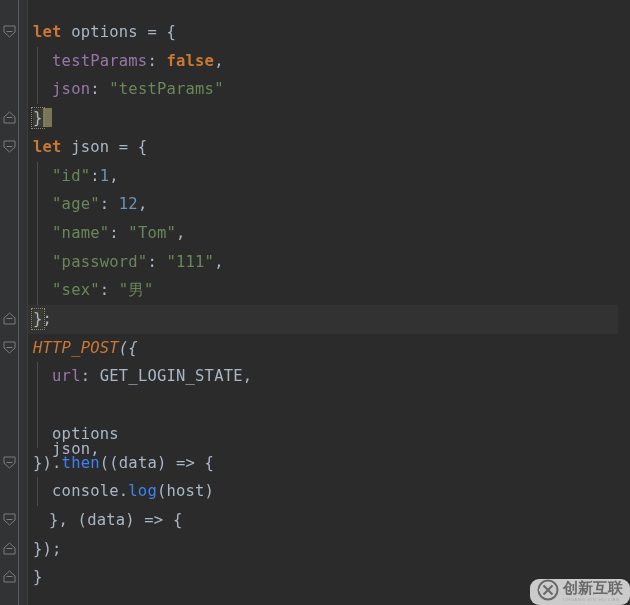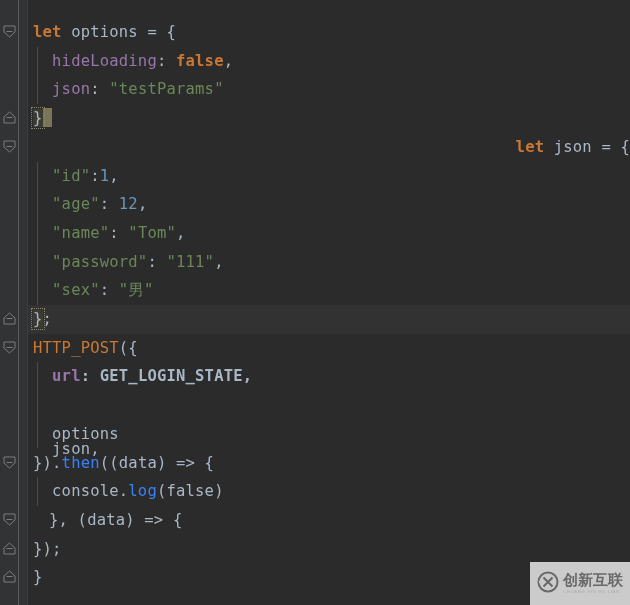--- a/index.html
+++ b/index.html
@@ -47,21 +47,21 @@
     height: 17px;
     margin-left: -8px;
   }
   .fold svg { display: block; }
 
   
   .code-area {
     position: absolute;
     left: 28px;
     top: 0;
-    right: 0;
+    right: 12px;
     height: 602px;
   }
   .line {
     position: absolute;
     left: 0;
     right: 0;
     height: 28.7px;
     line-height: 28.7px;
     font-size: 15.5px;
     letter-spacing: 0.2px;
@@ -109,27 +109,28 @@
     outline-offset: 1px;
     background: #3b3b32;
   }
 
   
   .watermark {
     position: absolute;
     right: 0px;
     bottom: 0px;
     width: 100px;
-    height: 43px;
+    height: 26px;
     background: #d8d8d8;
     display: flex;
     align-items: center;
     justify-content: center;
     gap: 4px;
     opacity: 0.93;
+    border-radius: 9px;
   }
   .wm-logo { flex: 0 0 auto; }
   .wm-text-wrap {
     display: flex;
     flex-direction: column;
     justify-content: center;
     line-height: 1;
   }
   .wm-cn {
     font-family: "DejaVu Sans", "Liberation Sans", sans-serif;
@@ -213,36 +214,36 @@
 
   <div class="code-area">
     <div id="indent-guides">
         <div class="indent-guide" style="left: 9px; top: 46.7px; height: 57.4px;"></div>
         <div class="indent-guide" style="left: 9px; top: 161.5px; height: 143.5px;"></div>
         <div class="indent-guide" style="left: 9px; top: 362.4px; height: 86.1px;"></div>
         <div class="indent-guide" style="left: 9px; top: 477.2px; height: 28.7px;"></div>
       </div>
     <div id="code-lines">
         <div class="line" style="top: 18px;"><span class="txt"><span class="kw">let</span><span class="ident"> options = {</span></span></div>
-        <div class="line" style="top: 46.7px;"><span class="txt"><span class="punc">  </span><span class="prop">hideLoading</span><span class="punc">: </span><span class="bool">false</span><span class="punc">,</span></span></div>
+        <div class="line" style="top: 46.7px;"><span class="txt"><span class="punc">  </span><span class="prop">testParams</span><span class="punc">: </span><span class="bool">false</span><span class="punc">,</span></span></div>
         <div class="line" style="top: 75.4px;"><span class="txt"><span class="punc">  </span><span class="prop">json</span><span class="punc">: </span><span class="str">"testParams"</span></span></div>
         <div class="line" style="top: 104.1px;"><span class="txt"><span class="punc brace-match">}</span><span class="cursor-block"></span></span></div>
-        <div class="line" style="top: 132.8px; text-align: right;"><span class="txt"><span class="kw">let</span><span class="ident"> json = {</span></span></div>
+        <div class="line" style="top: 132.8px;"><span class="txt"><span class="kw">let</span><span class="ident"> json = {</span></span></div>
         <div class="line" style="top: 161.5px;"><span class="txt"><span class="punc">  </span><span class="str">"id"</span><span class="punc">:</span><span class="num">1</span><span class="punc">,</span></span></div>
         <div class="line" style="top: 190.2px;"><span class="txt"><span class="punc">  </span><span class="str">"age"</span><span class="punc">: </span><span class="num">12</span><span class="punc">,</span></span></div>
         <div class="line" style="top: 218.9px;"><span class="txt"><span class="punc">  </span><span class="str">"name"</span><span class="punc">: </span><span class="str">"Tom"</span><span class="punc">,</span></span></div>
         <div class="line" style="top: 247.6px;"><span class="txt"><span class="punc">  </span><span class="str">"password"</span><span class="punc">: </span><span class="str">"111"</span><span class="punc">,</span></span></div>
         <div class="line" style="top: 276.3px;"><span class="txt"><span class="punc">  </span><span class="str">"sex"</span><span class="punc">: </span><span class="str">"男"</span></span></div>
         <div class="line caret-line" style="top: 305px;"><span class="txt"><span class="punc brace-match">}</span><span class="punc">;</span></span></div>
-        <div class="line" style="top: 333.7px;"><span class="txt"><span class="fn">HTTP_POST</span><span class="punc">({</span></span></div>
-        <div class="line" style="top: 362.4px; font-weight: bold;"><span class="txt"><span class="punc">  </span><span class="prop">url</span><span class="punc">: </span><span class="const">GET_LOGIN_STATE</span><span class="punc">,</span></span></div>
+        <div class="line" style="top: 333.7px; font-style: italic;"><span class="txt"><span class="fn">HTTP_POST</span><span class="punc">({</span></span></div>
+        <div class="line" style="top: 362.4px;"><span class="txt"><span class="punc">  </span><span class="prop">url</span><span class="punc">: </span><span class="const">GET_LOGIN_STATE</span><span class="punc">,</span></span></div>
         <div class="line" style="top: 391.1px; margin-top: 44px;"><span class="txt"><span class="ident">  json,</span></span></div>
         <div class="line" style="top: 419.8px;"><span class="txt"><span class="ident">  options</span></span></div>
         <div class="line" style="top: 448.5px;"><span class="txt"><span class="punc">}).</span><span class="method">then</span><span class="punc">((data) =&gt; {</span></span></div>
-        <div class="line" style="top: 477.2px;"><span class="txt"><span class="ident">  console.</span><span class="method">log</span><span class="punc">(false)</span></span></div>
+        <div class="line" style="top: 477.2px;"><span class="txt"><span class="ident">  console.</span><span class="method">log</span><span class="punc">(host)</span></span></div>
         <div class="line" style="top: 505.9px; margin-left: 16px;"><span class="txt"><span class="punc">}, (data) =&gt; {</span></span></div>
         <div class="line" style="top: 534.6px;"><span class="txt"><span class="punc">});</span></span></div>
         <div class="line" style="top: 563.3px;"><span class="txt"><span class="punc">}</span></span></div>
       </div>
   </div>
 
   <div class="watermark">
     <div class="wm-logo">
       <svg width="22" height="22" viewBox="0 0 22 22">
         <circle cx="11" cy="11" r="9.5" fill="none" stroke="#6e6e6e" stroke-width="2"></circle>

